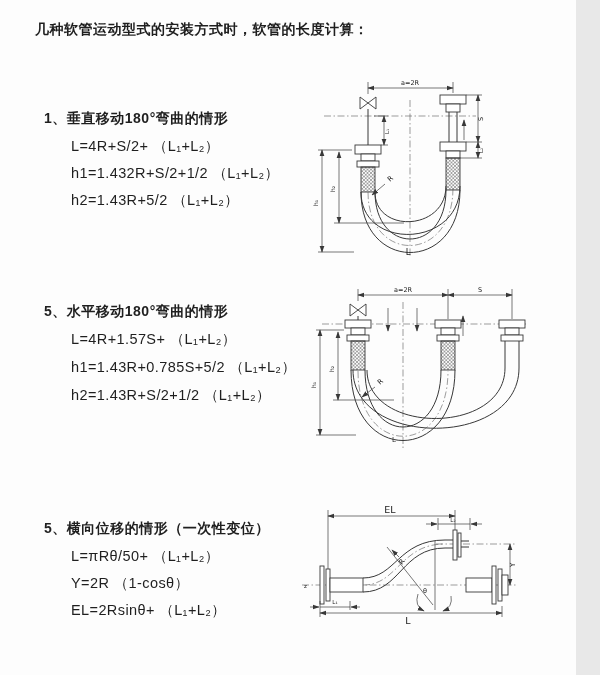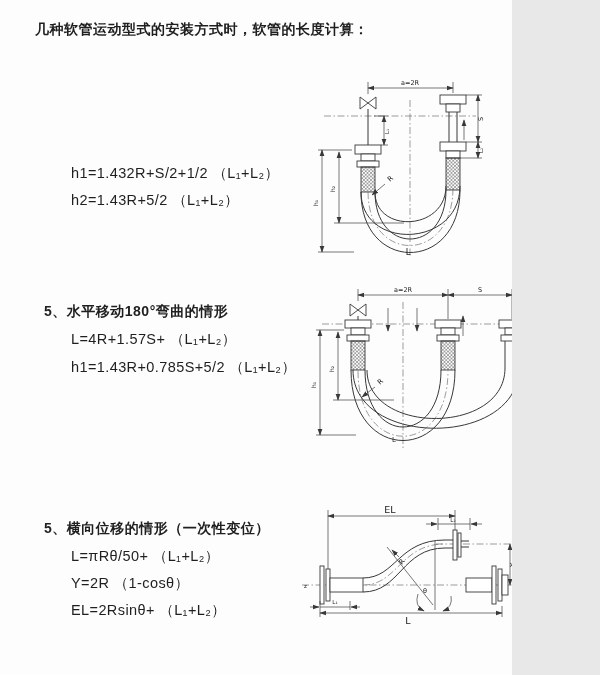--- a/index.html
+++ b/index.html
@@ -1,17 +1,17 @@
 <!DOCTYPE html>
 <html><head>
 <meta charset="utf-8">
 <style>
   html,body{margin:0;padding:0;background:#e8e8e8;}
   .page{
-    position:relative;width:512px;height:675px;background:#fdfdfd;overflow:hidden;
+    position:relative;width:576px;height:675px;background:#fdfdfd;overflow:hidden;
     font-family:"Liberation Sans","DejaVu Sans",sans-serif;color:#1f1f1f;
   }
   .line{position:absolute;white-space:nowrap;}
   .title{font-size:14px;font-weight:bold;letter-spacing:.5px;}
   .head{font-size:14px;font-weight:bold;letter-spacing:.5px;}
   .formula{font-size:14.5px;font-weight:400;letter-spacing:.4px;}
   .diag{position:absolute;}
   
   .thin{stroke:#3c3c3c;stroke-width:.7;fill:none;}
   .med{stroke:#383838;stroke-width:1;fill:none;}
@@ -23,26 +23,29 @@
   .t55{font-size:5.5px;} .t6{font-size:6px;} .t65{font-size:6.5px;}
   .t7{font-size:7px;} .t85{font-size:8.5px;} .t95{font-size:9.5px;}
 </style>
 </head>
 <body>
 
 <div class="page">
 
   <div class="line title" style="left:35px;top:21px">几种软管运动型式的安装方式时，软管的长度计算：</div>
 
+  <div class="line head" style="left:44px;top:110px">1、垂直移动180°弯曲的情形</div>
+  <div class="line formula" style="left:71px;top:137px">L=4R+S/2+ （L₁+L₂）</div>
   <div class="line formula" style="left:71px;top:164px">h1=1.432R+S/2+1/2 （L₁+L₂）</div>
   <div class="line formula" style="left:71px;top:191px">h2=1.43R+5/2 （L₁+L₂）</div>
 
   <div class="line head" style="left:44px;top:303px">5、水平移动180°弯曲的情形</div>
   <div class="line formula" style="left:71px;top:330px">L=4R+1.57S+ （L₁+L₂）</div>
   <div class="line formula" style="left:71px;top:358px">h1=1.43R+0.785S+5/2 （L₁+L₂）</div>
+  <div class="line formula" style="left:71px;top:386px">h2=1.43R+S/2+1/2 （L₁+L₂）</div>
 
   <div class="line head" style="left:44px;top:520px">5、横向位移的情形（一次性变位）</div>
   <div class="line formula" style="left:71px;top:547px">L=πRθ/50+ （L₁+L₂）</div>
   <div class="line formula" style="left:71px;top:574px">Y=2R （1-cosθ）</div>
   <div class="line formula" style="left:71px;top:601px">EL=2Rsinθ+ （L₁+L₂）</div>
 
   <svg class="diag" style="left:308px;top:68px" width="290" height="195" viewBox="0 0 290 195">
     <defs>
       <marker id="ar1" viewBox="0 0 10 10" refX="9" refY="5" markerWidth="10" markerHeight="10" orient="auto-start-reverse">
         <path d="M0,1.5 L10,5 L0,8.5 z" fill="#383838"></path>

